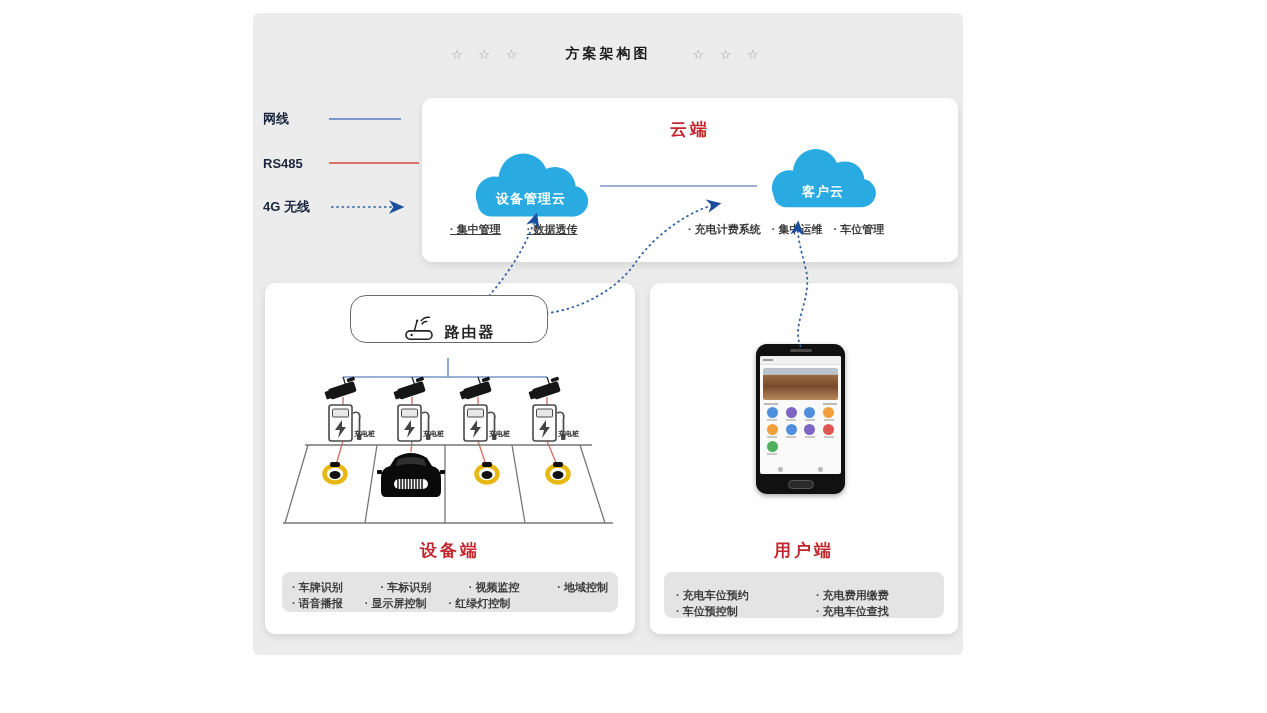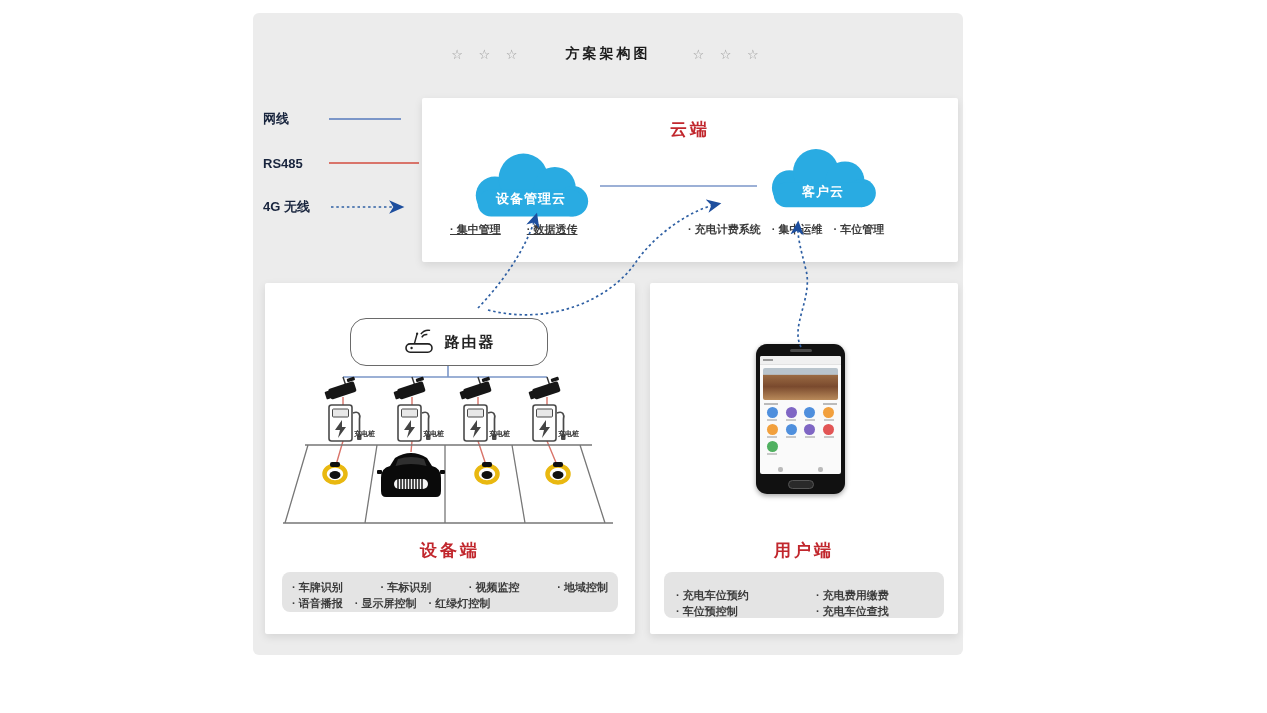--- a/index.html
+++ b/index.html
@@ -12,21 +12,21 @@
                justify-content:center; align-items:center; gap:42px; }
   .stars { color:#9a9a9a; font-size:13px; letter-spacing:6px; white-space:nowrap; }
   .main-title { font-size:14px; font-weight:bold; color:#1c1c1c; letter-spacing:3px; white-space:nowrap; }
 
   .legend { position:absolute; left:10px; top:97px; }
   .legend-row { display:flex; align-items:center; height:18px; margin-bottom:26px; }
   .legend-label { width:66px; font-size:13px; font-weight:bold; color:#18243d; white-space:nowrap; }
   .line-eth { width:72px; border-top:2px solid #7b96c8; }
   .line-rs  { width:90px; border-top:2px solid #d9746a; }
 
-  .panel { position:absolute; background:#fff; border-radius:2px; box-shadow:0 3px 8px rgba(0,0,0,.10); }
+  .panel { position:absolute; background:#fff; border-radius:10px; box-shadow:0 3px 8px rgba(0,0,0,.10); }
   .cloud-panel  { left:169px; top:85px;  width:536px; height:164px; }
   .device-panel { left:12px;  top:270px; width:370px; height:351px; }
   .user-panel   { left:397px; top:270px; width:308px; height:351px; }
 
   .panel-title { position:absolute; width:100%; text-align:center; font-size:17px;
                  font-weight:bold; color:#c1272d; letter-spacing:3px; }
   .cloud-panel .panel-title { top:20px; }
   .device-panel .panel-title, .user-panel .panel-title { top:256px; }
 
   .cloud { position:absolute; }
@@ -34,34 +34,34 @@
   .cloud-label { position:absolute; width:100%; text-align:center; top:55%; color:#fff;
                  font-weight:bold; font-size:13px; letter-spacing:1px; }
   .cloud-left  { left:38px;  top:48px; width:142px; height:80px; }
   .cloud-right { left:334px; top:44px; width:134px; height:74px; }
 
   .cloud-features { position:absolute; display:flex; font-size:11px; font-weight:600;
                     color:#3b3b3b; white-space:nowrap; }
   .features-left  { left:28px;  top:124px; gap:26px;text-decoration:underline; }
   .features-right { left:266px; top:124px; gap:11px; }
 
-  .router-box { position:absolute; left:85px; top:35px; width:196px; height:46px;
+  .router-box { position:absolute; left:85px; top:12px; width:196px; height:46px;
                 border:1.6px solid #6a6a6a; border-radius:16px; background:#fff;
-                display:flex; align-items:center; justify-content:center; gap:10px; z-index:2; }
+                display:flex; align-items:flex-end; justify-content:center; gap:10px; z-index:2; }
   .router-label { font-size:15px; font-weight:bold; color:#222; letter-spacing:2px; }
   .equipment-svg { position:absolute; inset:0; width:100%; height:100%; }
   .charger-label { position:absolute; font-size:7px; color:#333; font-weight:600; white-space:nowrap; }
 
   .features-box { position:absolute; background:#e4e4e4; border-radius:8px; font-size:11px;
                   font-weight:600; color:#3b3b3b; box-sizing:border-box; }
   .device-features { left:17px; top:289px; width:336px; height:40px; padding:7px 10px; }
   .user-features   { left:14px; top:289px; width:280px; height:46px; padding:15px 12px; }
   .feat-row { display:flex; white-space:nowrap; line-height:16px; }
   .device-features .r1 { justify-content:space-between; }
-  .device-features .r2 { gap:12px; }
+  .device-features .r2 { gap:22px; }
   .user-features .feat-row { display:grid; grid-template-columns:140px auto; }
 
   .phone { position:absolute; left:106px; top:61px; width:89px; height:150px;
            background:#111; border-radius:11px; box-shadow:0 2px 5px rgba(0,0,0,.35); }
   .phone-speaker { position:absolute; top:5px; left:50%; transform:translateX(-50%);
                    width:22px; height:3px; background:#4a4a4a; border-radius:2px; }
   .phone-screen { position:absolute; left:4px; right:4px; top:12px; bottom:20px;
                   background:#fafafa; border-radius:2px; overflow:hidden; }
   .screen-header { height:8px; background:#f0f0f0; border-bottom:1px solid #e2e2e2;
                    display:flex; align-items:center; gap:2px; padding:0 3px; }

